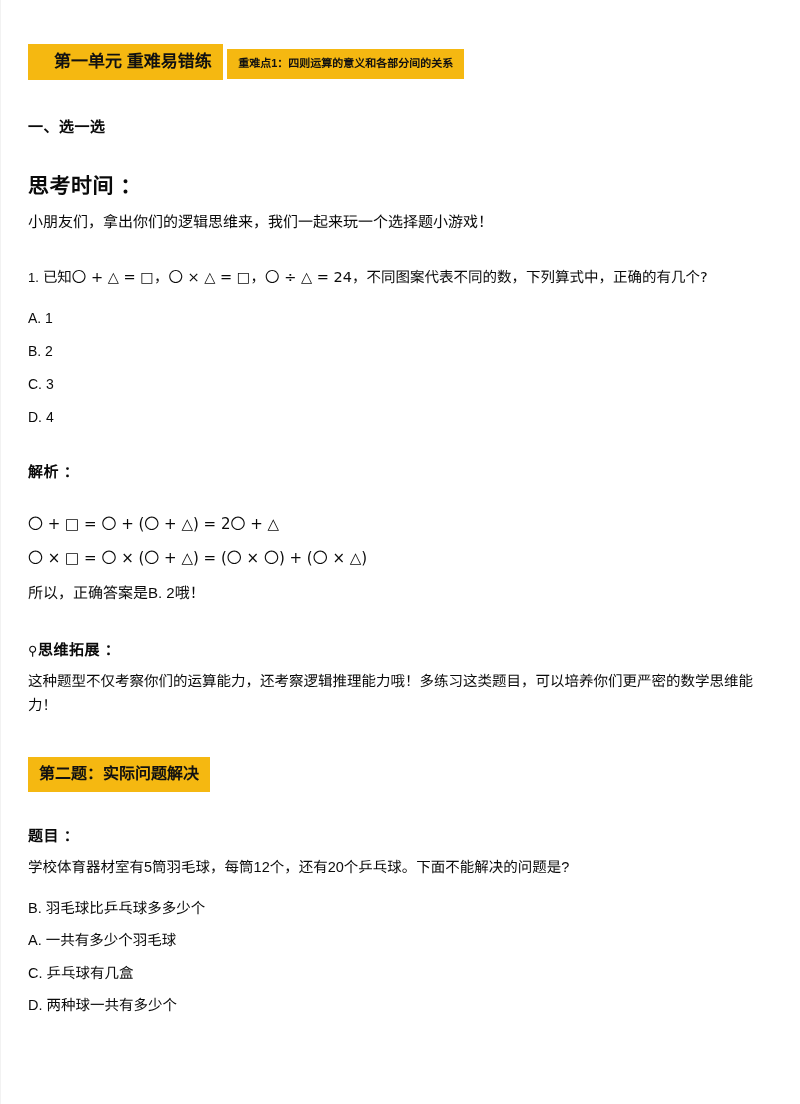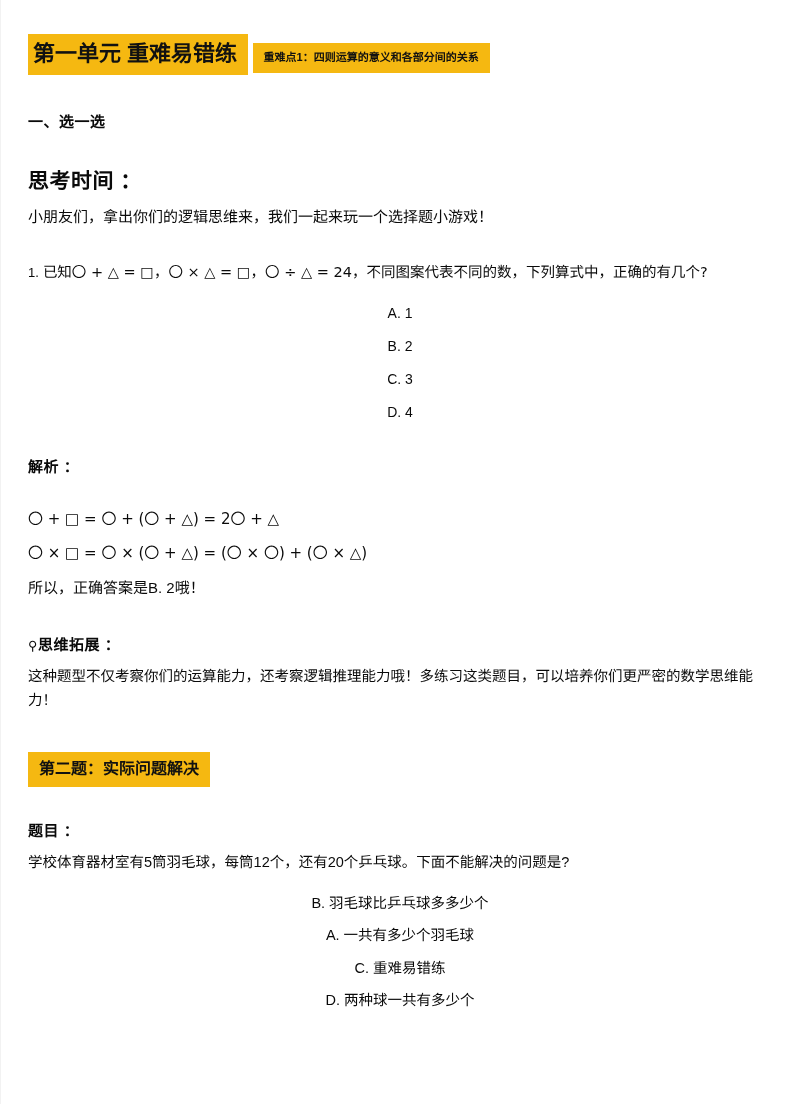--- a/index.html
+++ b/index.html
@@ -35,23 +35,23 @@
   
   .badge {
     display: inline-block;
     background: #f5b811;
     color: #111111;
     font-weight: bold;
     line-height: 1;
     white-space: nowrap;
   }
   .badge-unit {
-    font-size: 22px;
-    padding: 9px 11px 10px 5px;
-    margin-top: 34px;
+    font-size: 17px;
+    padding: 9px 11px 10px 26px;
+    margin-top: 44px;
   }
   .badge-keypoint {
     font-size: 11px;
     padding: 9px 11px 10px 11px;
     margin-top: 24px;
   }
   .badge-section2 {
     font-size: 16px;
     padding: 9px 11px 10px 11px;
     margin-top: 40px;
@@ -79,21 +79,20 @@
     font-size: 14.5px;
     margin-top: 33px;
     line-height: 1.6;
     white-space: nowrap;
   }
   .sym { font-family: "DejaVu Sans", sans-serif; }
   .num-small { font-size: 13px; }
 
   .options {
     margin-top: 22px;
-    text-align: center;
   }
   .option {
     font-size: 14px;
     line-height: 1;
     margin-bottom: 19px;
   }
   .option:last-child { margin-bottom: 0; }
 
   .options-cn .option {
     font-size: 14.5px;
@@ -194,17 +193,17 @@
 
   <div class="badge badge-section2">第二题：实际问题解决</div>
 
   <div class="prompt-label">题目 ：</div>
 
   <div class="prompt-body">学校体育器材室有5筒羽毛球，每筒12个，还有20个乒乓球。下面不能解决的问题是?</div>
 
   <div class="options options-cn">
     <div class="option">B. 羽毛球比乒乓球多多少个</div>
     <div class="option">A. 一共有多少个羽毛球</div>
-    <div class="option">C. 重难易错练</div>
+    <div class="option">C. 乒乓球有几盒</div>
     <div class="option">D. 两种球一共有多少个</div>
   </div>
 
 </div>
 
 </body></html>

